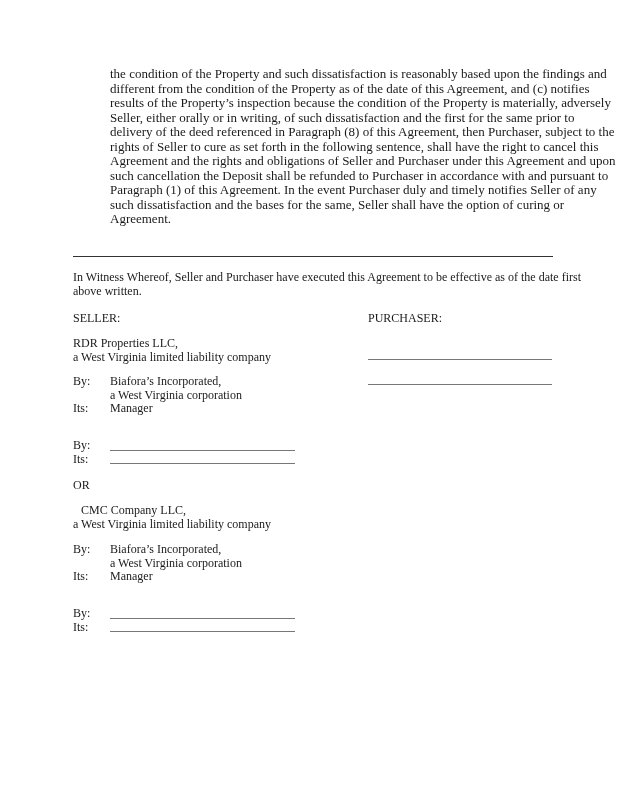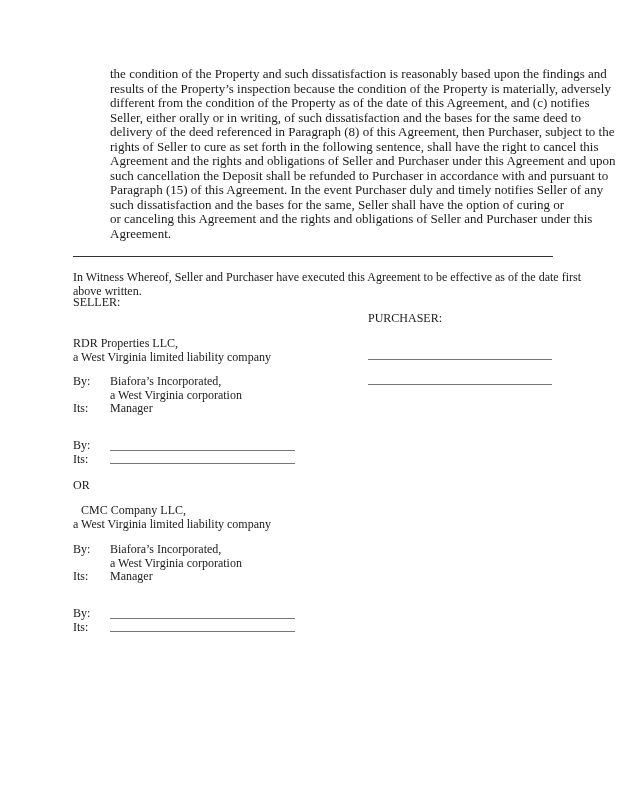--- a/index.html
+++ b/index.html
@@ -15,39 +15,38 @@
     .para span.line { display: block; text-align: justify; text-align-last: justify; white-space: nowrap; }
     .para span.line.last { text-align-last: left; }
     .rule { position: absolute; left: 73px; top: 256px; width: 480px; height: 0; border-top: 1.6px solid #333; }
     .sig { position: absolute; height: 0; border-top: 1px solid #777; }
   </style>
 </head>
 <body>
 
 <div class="para">
   <span class="line">the condition of the Property and such dissatisfaction is reasonably based upon the findings and</span>
+  <span class="line">different from the condition of the Property as of the date of this Agreement, and (c) notifies</span>
   <span class="line">results of the Property’s inspection because the condition of the Property is materially, adversely</span>
-  <span class="line">different from the condition of the Property as of the date of this Agreement, and (c) notifies</span>
-  <span class="line">Seller, either orally or in writing, of such dissatisfaction and the bases for the same deed to</span>
+  <span class="line">Seller, either orally or in writing, of such dissatisfaction and the first for the same prior to</span>
   <span class="line">delivery of the deed referenced in Paragraph (8) of this Agreement, then Purchaser, subject to the</span>
   <span class="line">rights of Seller to cure as set forth in the following sentence, shall have the right to cancel this</span>
   <span class="line">Agreement and the rights and obligations of Seller and Purchaser under this Agreement and upon</span>
   <span class="line">such cancellation the Deposit shall be refunded to Purchaser in accordance with and pursuant to</span>
-  <span class="line">Paragraph (15) of this Agreement.  In the event Purchaser duly and timely notifies Seller of any</span>
+  <span class="line">Paragraph (1) of this Agreement.  In the event Purchaser duly and timely notifies Seller of any</span>
   <span class="line">such dissatisfaction and the bases for the same, Seller shall have the option of curing or</span>
-  <span class="line">or canceling this Agreement and the rights and obligations of Seller and Purchaser under this</span>
   <span class="line last">Agreement.</span>
 </div>
 
 <div class="rule"></div>
 
 <div class="t" style="left:73px; top:270px;">In Witness Whereof, Seller and Purchaser have executed this Agreement to be effective as of the date first</div>
 <div class="t" style="left:73px; top:284px;">above written.</div>
 
-<div class="t" style="left:73px; top:295px;">SELLER:</div>
+<div class="t" style="left:73px; top:311px;">SELLER:</div>
 <div class="t" style="left:368px; top:311px;text-align:right;">PURCHASER:</div>
 
 <div class="t" style="left:73px; top:336px;">RDR Properties LLC,</div>
 <div class="t" style="left:73px; top:350px;">a West Virginia limited liability company</div>
 
 <div class="sig" style="left:368px; top:359px; width:184px;"></div>
 <div class="sig" style="left:368px; top:384px; width:184px;"></div>
 
 <div class="t" style="left:73px; top:374px;">By:</div>
 <div class="t" style="left:110px; top:374px;">Biafora’s Incorporated,</div>

